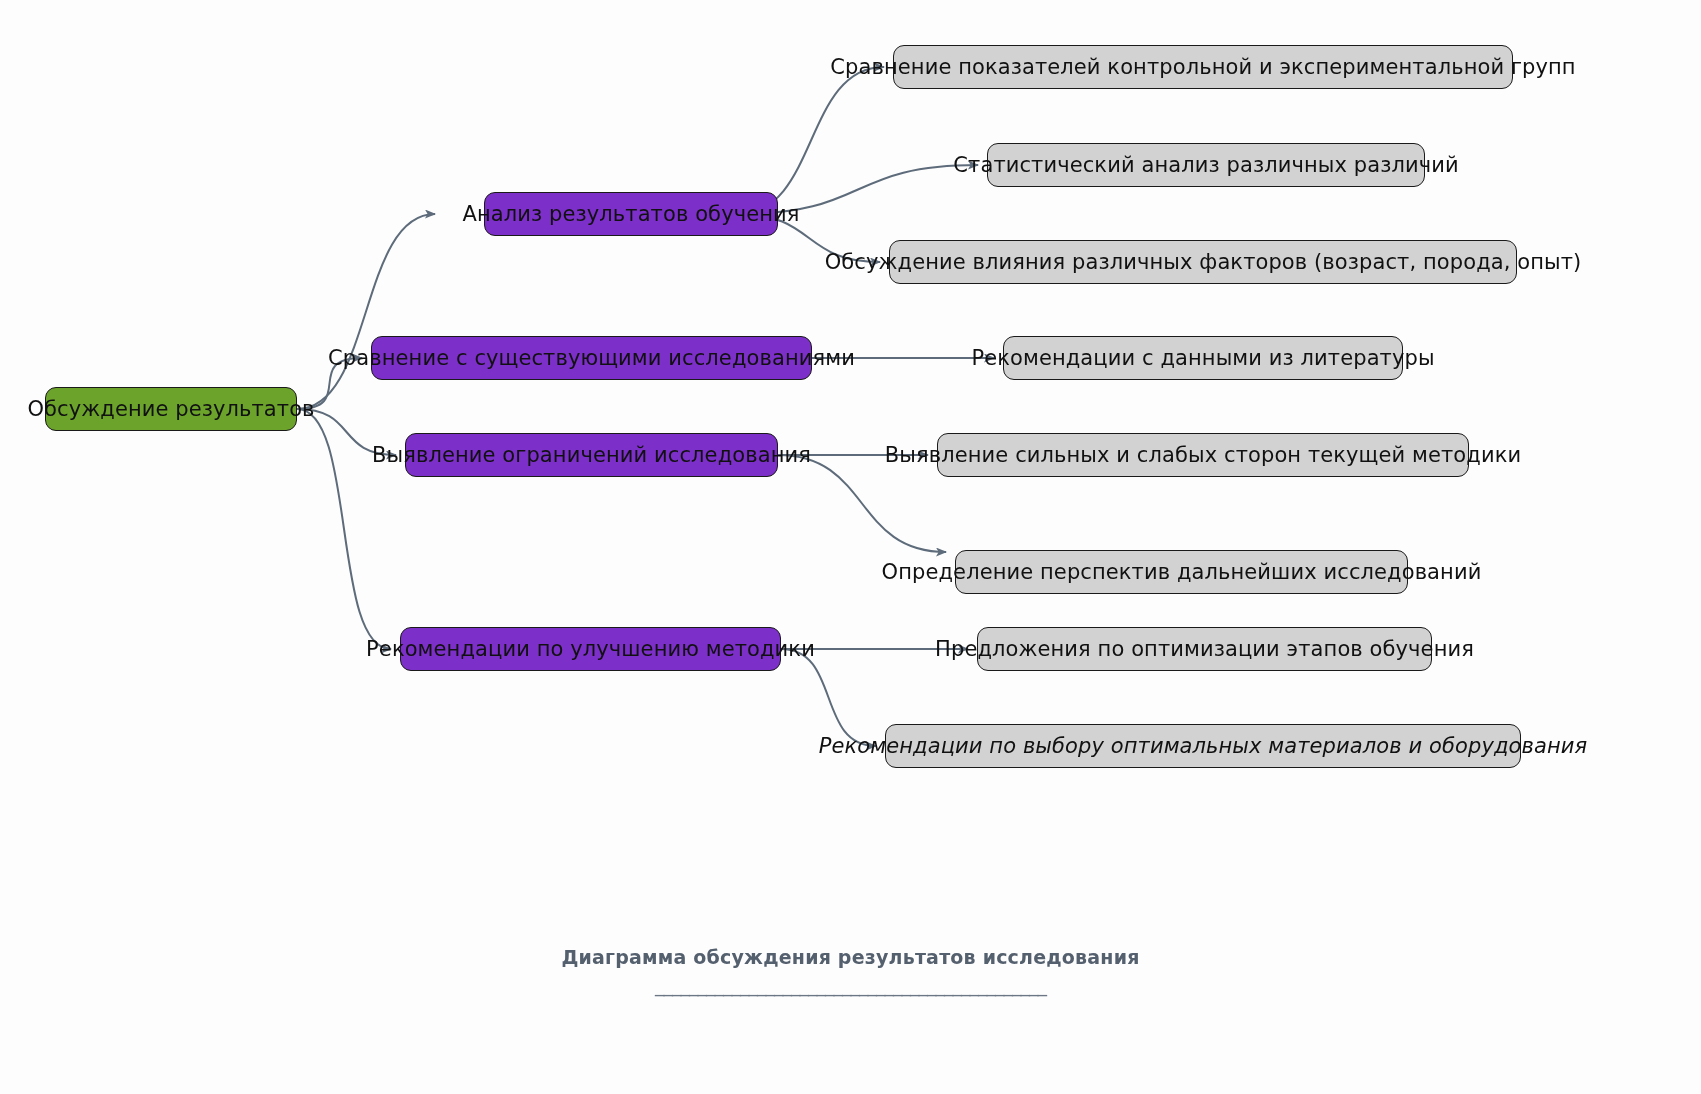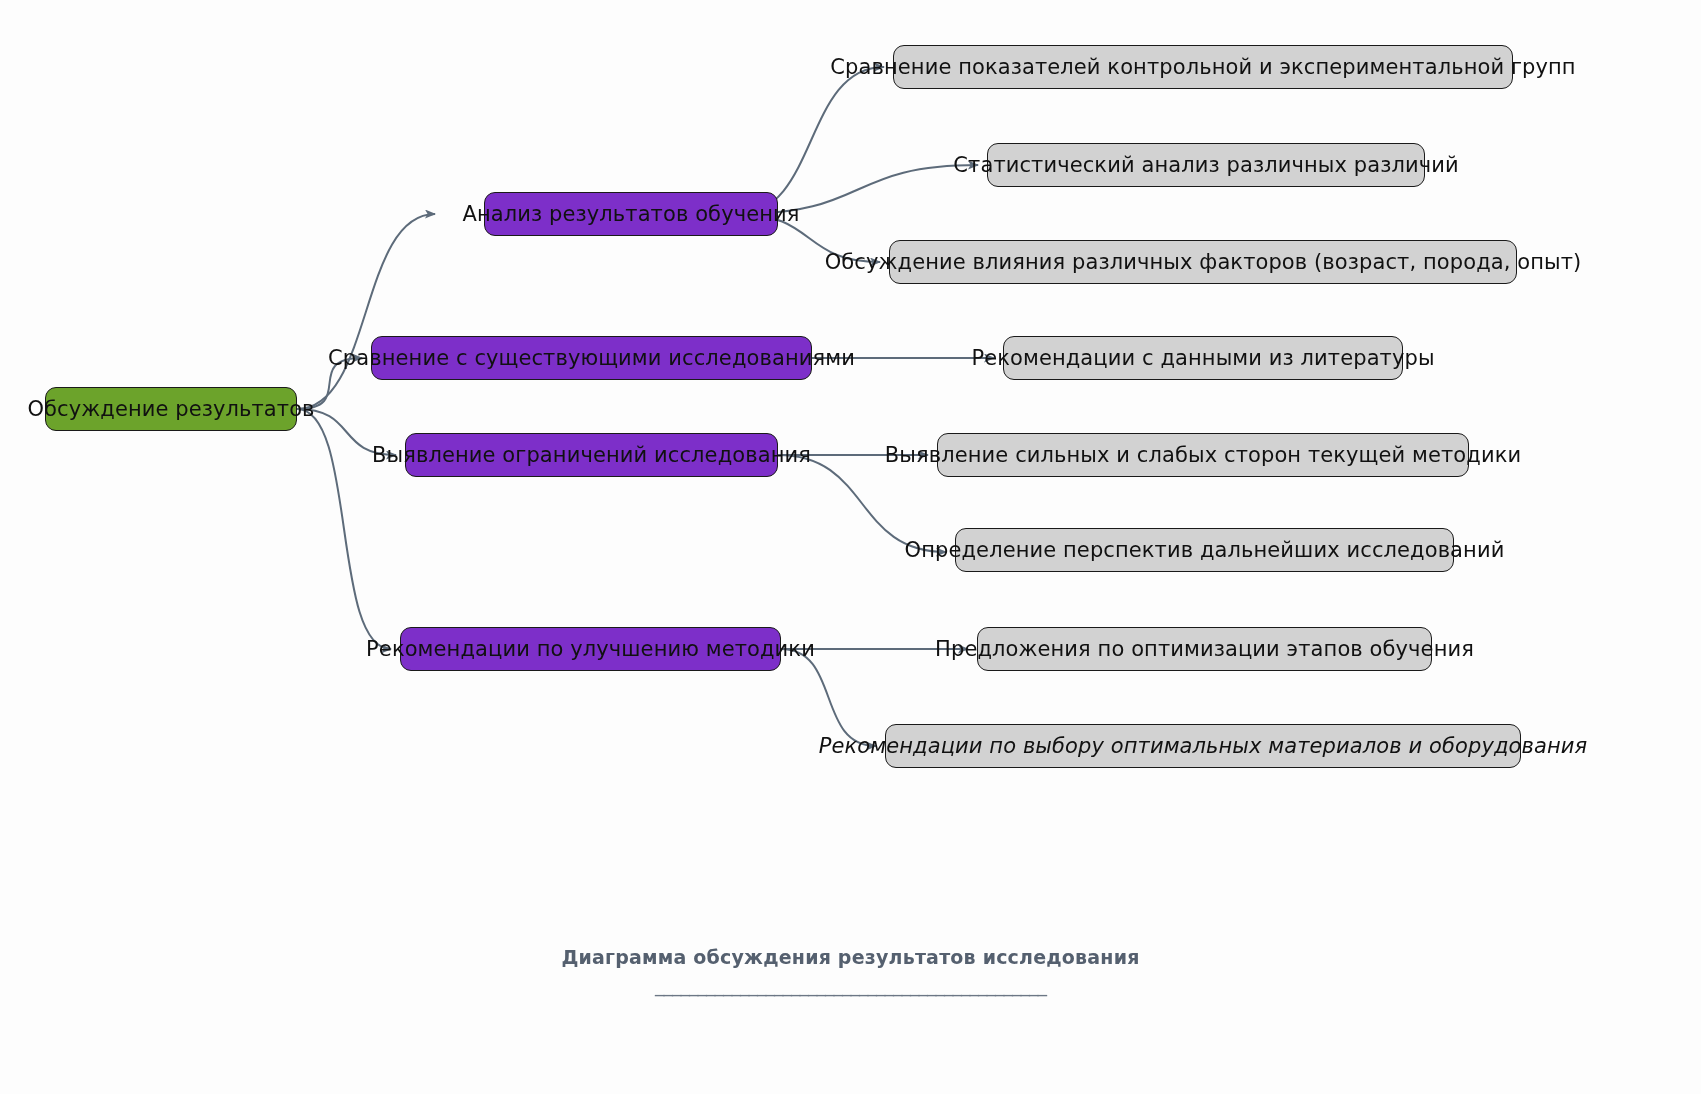--- a/index.html
+++ b/index.html
@@ -127,21 +127,21 @@
       </div>
       <div class="node node-leaf" style="left: 889px; top: 240px; width: 628px;">
         <span>Обсуждение влияния различных факторов (возраст, порода, опыт)</span>
       </div>
       <div class="node node-leaf" style="left: 1003px; top: 336px; width: 400px;">
         <span>Рекомендации с данными из литературы</span>
       </div>
       <div class="node node-leaf" style="left: 937px; top: 433px; width: 532px;">
         <span>Выявление сильных и слабых сторон текущей методики</span>
       </div>
-      <div class="node node-leaf" style="left: 955px; top: 528px; width: 499px;">
+      <div class="node node-leaf" style="left: 955px; top: 550px; width: 453px;">
         <span>Определение перспектив дальнейших исследований</span>
       </div>
       <div class="node node-leaf" style="left: 977px; top: 627px; width: 455px;">
         <span>Предложения по оптимизации этапов обучения</span>
       </div>
       <div class="node node-leaf" style="left: 885px; top: 724px; width: 636px; font-style: italic;">
         <span>Рекомендации по выбору оптимальных материалов и оборудования</span>
       </div>
     </div>
 

